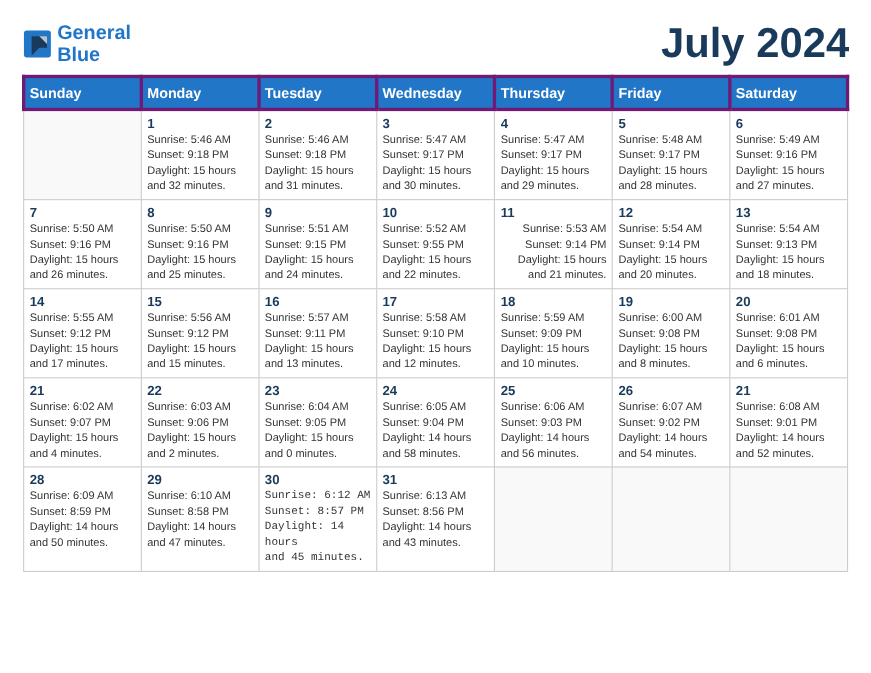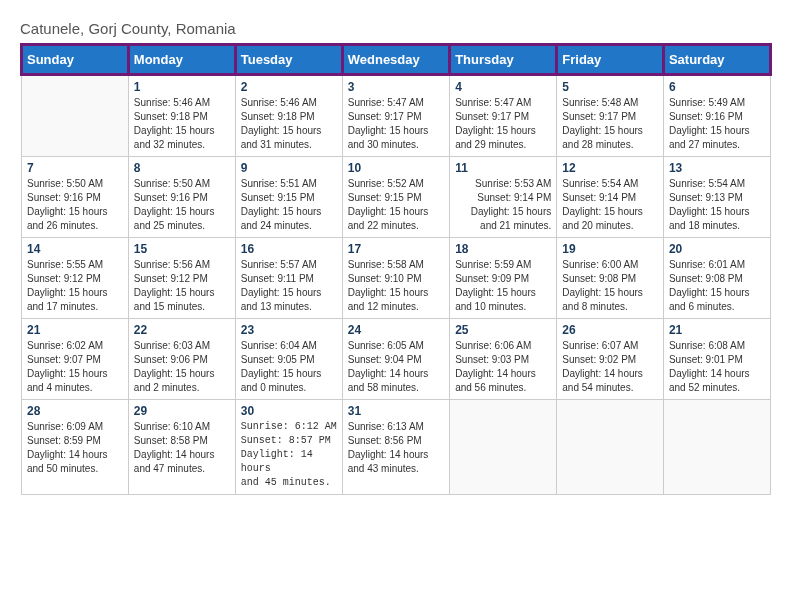--- a/index.html
+++ b/index.html
@@ -84,22 +84,35 @@
     .day-info {
       font-size: 10px;
       color: #333;
       line-height: 1.4;
     }
   </style>
 </head>
 <body>
 
 <div class="header">
+  <div class="logo">
+    <svg class="logo-icon" viewBox="0 0 32 32">
+      <rect x="2" y="2" width="28" height="28" rx="3" fill="#2176c7"></rect>
+      <polygon points="10,8 26,8 26,20 18,20 10,28" fill="#1a3a5c"></polygon>
+      <polygon points="18,8 26,8 26,16" fill="#fff" opacity="0.7"></polygon>
+    </svg>
+    <div>
+      <div class="logo-text">
+        <span>General</span><br>
+        <span style="color:#2176c7">Blue</span>
+      </div>
+    </div>
+  </div>
   <div class="title-section">
-    <div class="subtitle">Catunele, Gorj County, Romania</div>
+    <div class="month-title">July 2024</div>
   </div>
 </div>
 
 <table class="calendar">
   <thead>
     <tr>
     <th>Sunday</th>
         <th>Monday</th>
         <th>Tuesday</th>
         <th>Wednesday</th>
@@ -172,21 +185,21 @@
         <td>
           <span class="day-number">9</span>
           <div class="day-info" style="white-space: pre-line;">Sunrise: 5:51 AM
 Sunset: 9:15 PM
 Daylight: 15 hours
 and 24 minutes.</div>
         </td>
         <td>
           <span class="day-number">10</span>
           <div class="day-info" style="white-space: pre-line;">Sunrise: 5:52 AM
-Sunset: 9:15 PM
+Sunset: 9:55 PM
 Daylight: 15 hours
 and 22 minutes.</div>
         </td>
         <td>
           <span class="day-number">11</span>
           <div class="day-info" style="white-space: pre-line; text-align: right;">Sunrise: 5:53 AM
 Sunset: 9:14 PM
 Daylight: 15 hours
 and 21 minutes.</div>
         </td>

